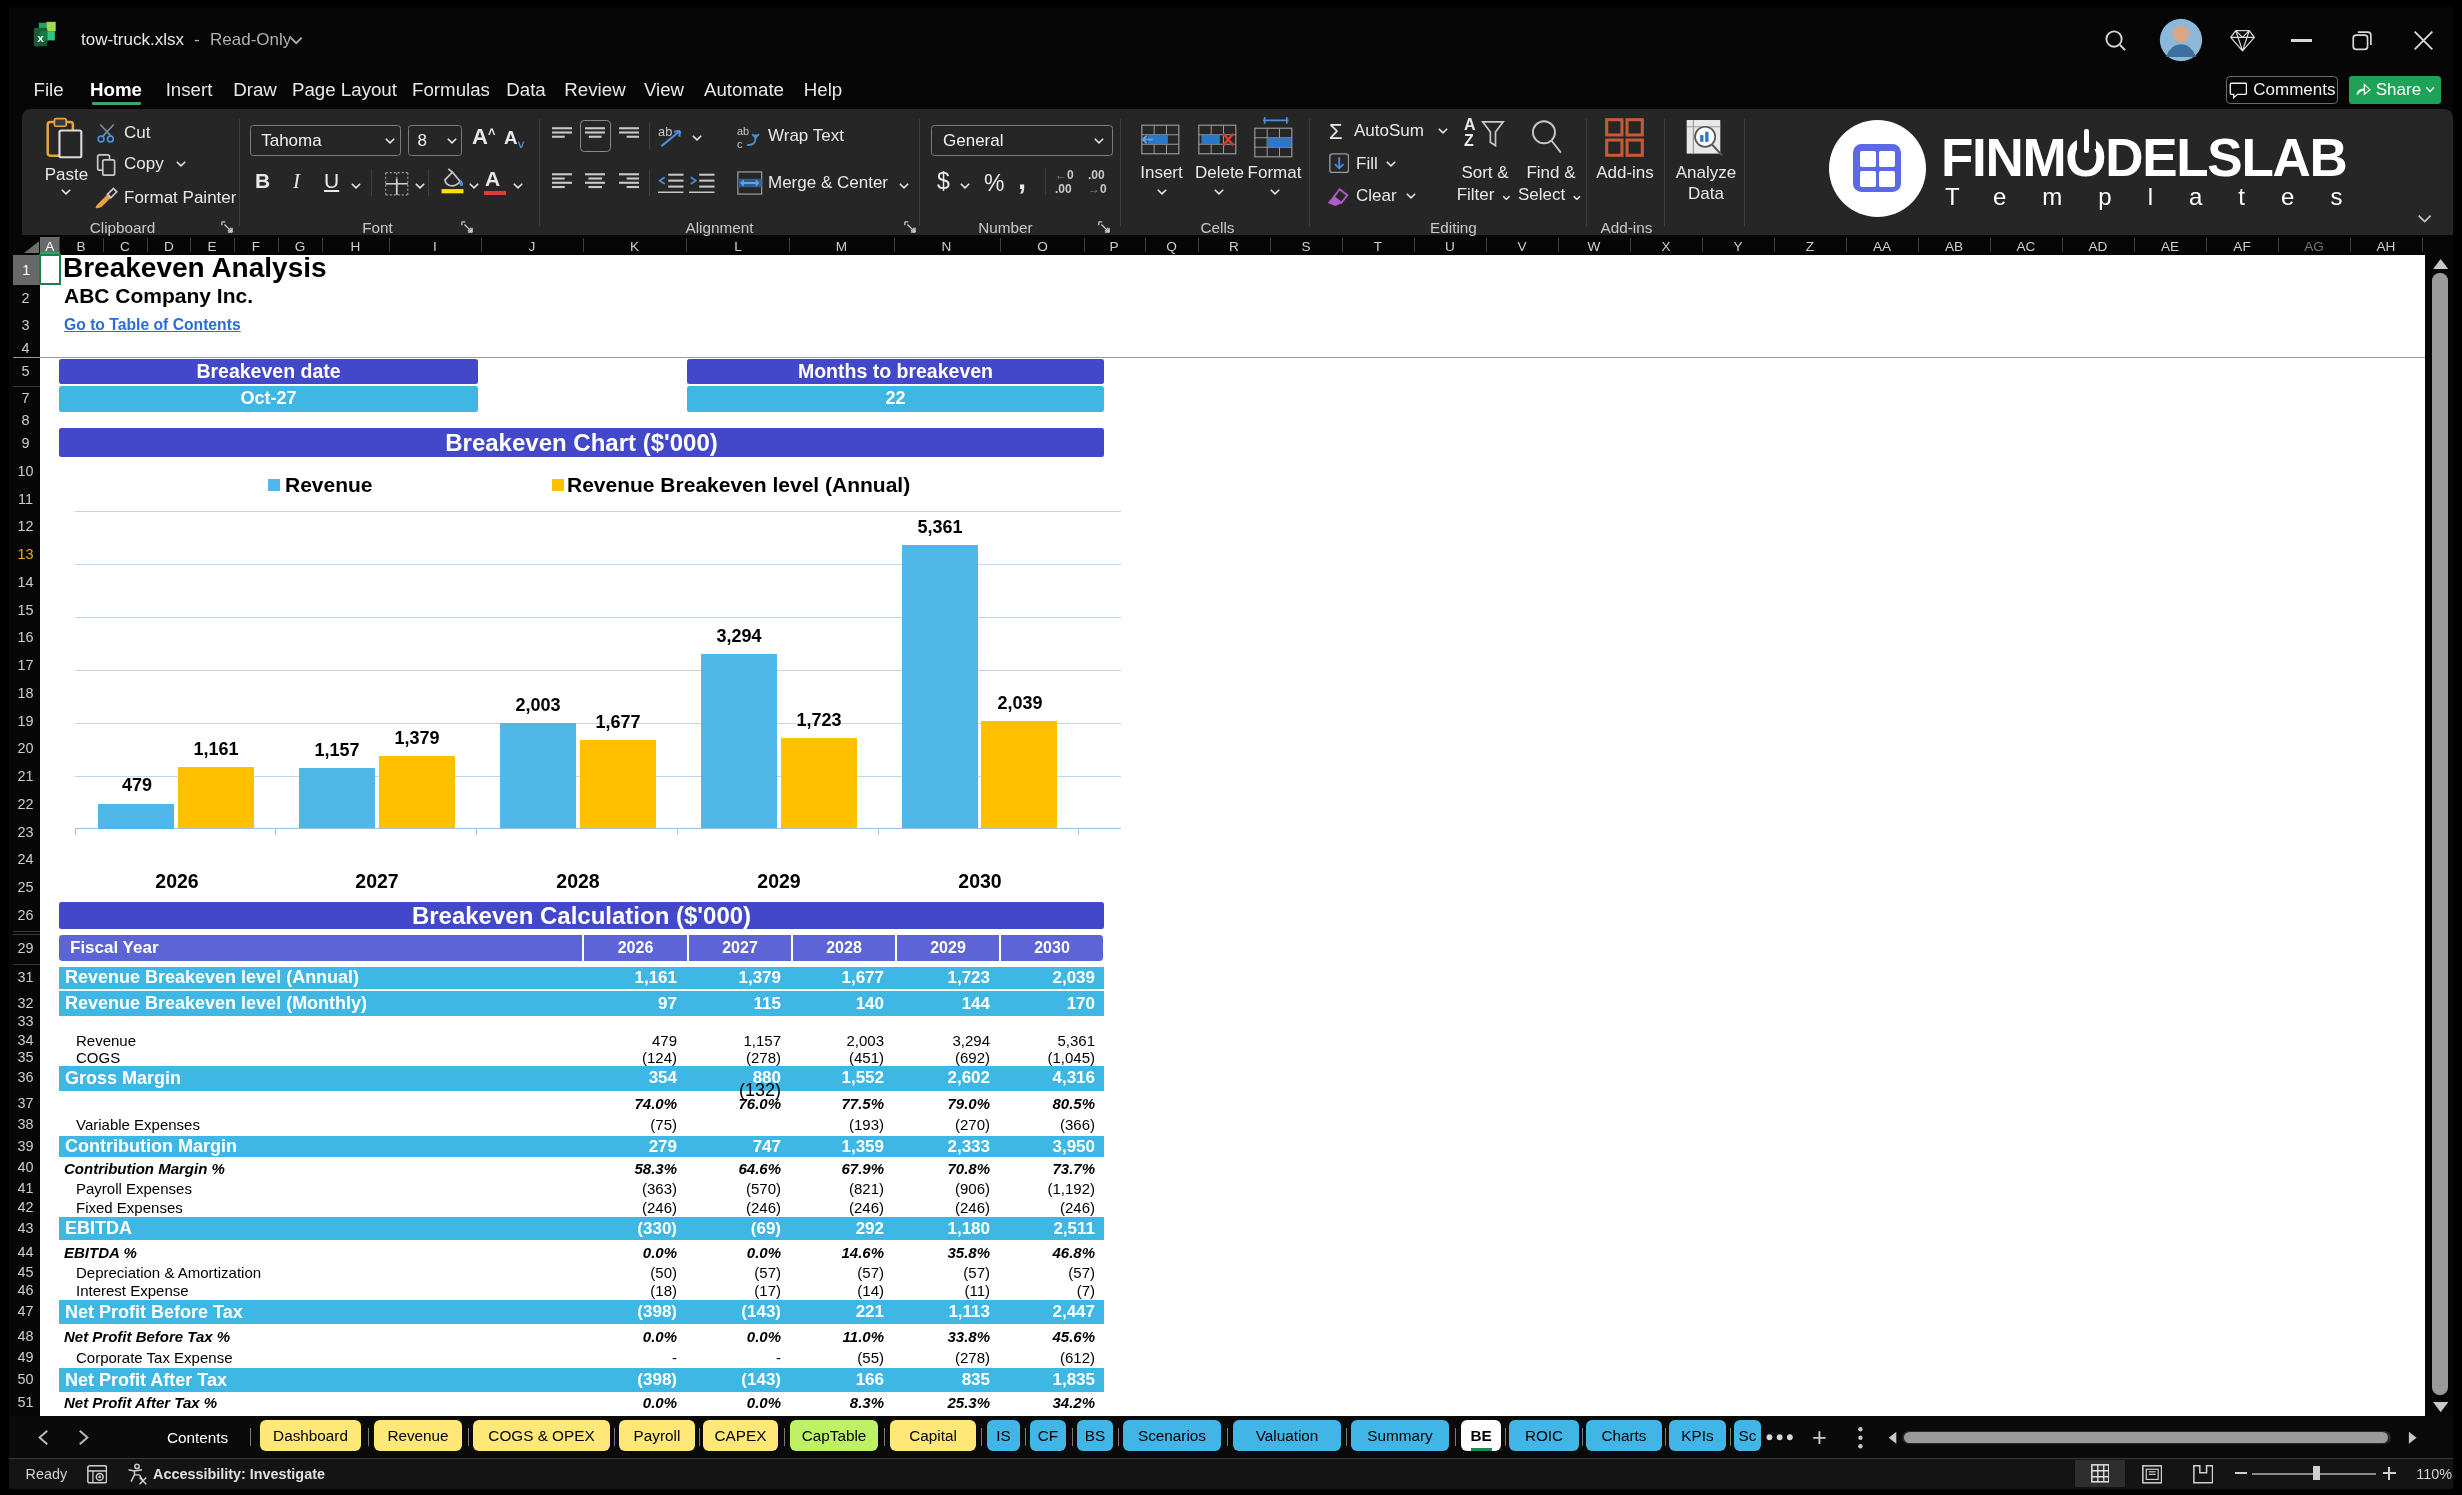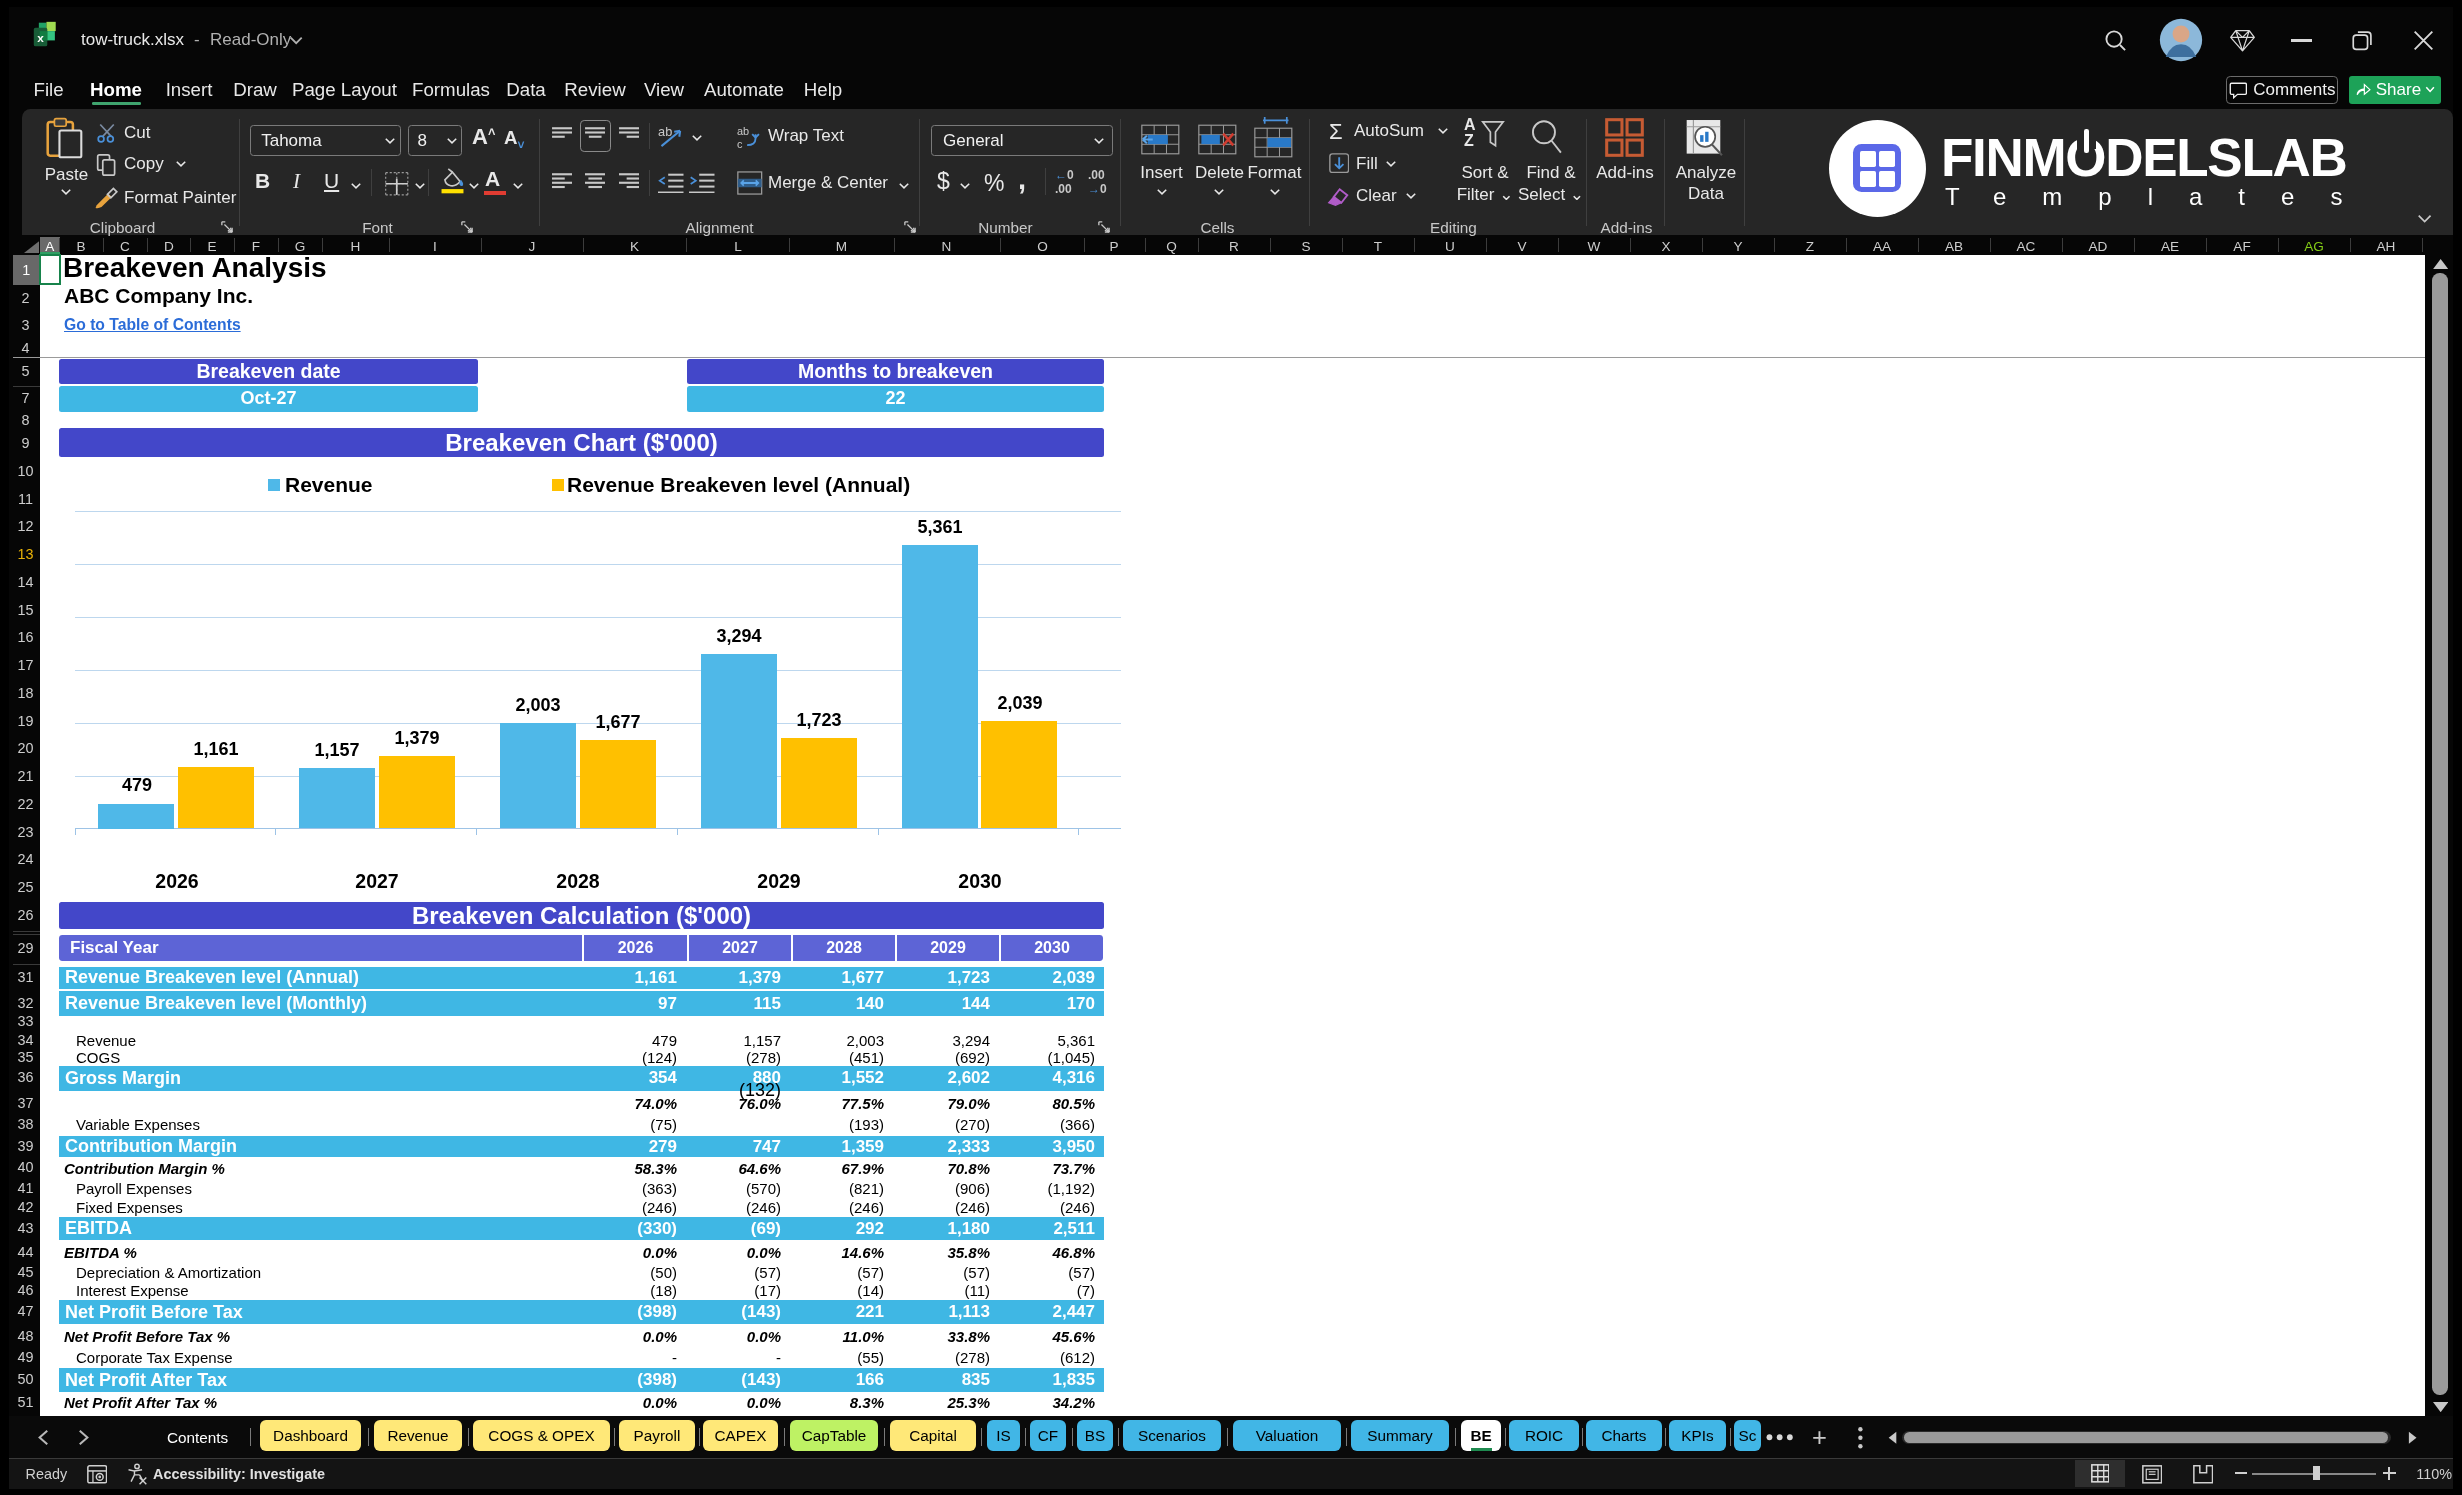--- a/index.html
+++ b/index.html
@@ -439,21 +439,21 @@
 <div class="abs ctr" style="left:1918px;top:237px;width:72px;height:18px;color:#cdcdcd;font-size:13.6px;">AB</div>
 <div class="abs" style="left:1990px;top:238px;width:0.8px;height:13.6px;background:#3c3c3c;"></div>
 <div class="abs ctr" style="left:1990px;top:237px;width:72px;height:18px;color:#cdcdcd;font-size:13.6px;">AC</div>
 <div class="abs" style="left:2062px;top:238px;width:0.8px;height:13.6px;background:#3c3c3c;"></div>
 <div class="abs ctr" style="left:2062px;top:237px;width:72px;height:18px;color:#cdcdcd;font-size:13.6px;">AD</div>
 <div class="abs" style="left:2134px;top:238px;width:0.8px;height:13.6px;background:#3c3c3c;"></div>
 <div class="abs ctr" style="left:2134px;top:237px;width:72px;height:18px;color:#cdcdcd;font-size:13.6px;">AE</div>
 <div class="abs" style="left:2206px;top:238px;width:0.8px;height:13.6px;background:#3c3c3c;"></div>
 <div class="abs ctr" style="left:2206px;top:237px;width:72px;height:18px;color:#cdcdcd;font-size:13.6px;">AF</div>
 <div class="abs" style="left:2278px;top:238px;width:0.8px;height:13.6px;background:#3c3c3c;"></div>
-<div class="abs ctr" style="left:2278px;top:237px;width:72px;height:18px;color:#84cc16;font-size:13.6px;">AG</div>
+<div class="abs ctr" style="left:2278px;top:237px;width:72px;height:18px;color:#737373;font-size:13.6px;">AG</div>
 <div class="abs" style="left:2350px;top:238px;width:0.8px;height:13.6px;background:#3c3c3c;"></div>
 <div class="abs ctr" style="left:2350px;top:237px;width:72px;height:18px;color:#cdcdcd;font-size:13.6px;">AH</div>
 <div class="abs" style="left:2422px;top:238px;width:0.8px;height:13.6px;background:#3c3c3c;"></div>
 <div class="abs" style="left:12.7px;top:255px;width:27px;height:1162px;background:#060606;"></div>
 <div class="abs ctr" style="left:12.7px;top:255px;width:27px;height:30px;background:#686868;color:#fff;font-size:14.4px;">1</div>
 <div class="abs ctr" style="left:12.7px;top:289px;width:25.5px;height:18.7px;color:#cdcdcd;font-size:14.4px;">2</div>
 <div class="abs ctr" style="left:12.7px;top:316px;width:25.5px;height:18.7px;color:#cdcdcd;font-size:14.4px;">3</div>
 <div class="abs ctr" style="left:12.7px;top:339px;width:25.5px;height:18.7px;color:#cdcdcd;font-size:14.4px;">4</div>
 <div class="abs ctr" style="left:12.7px;top:362px;width:25.5px;height:18.7px;color:#cdcdcd;font-size:14.4px;">5</div>
 <div class="abs ctr" style="left:12.7px;top:389px;width:25.5px;height:18.7px;color:#cdcdcd;font-size:14.4px;">7</div>

